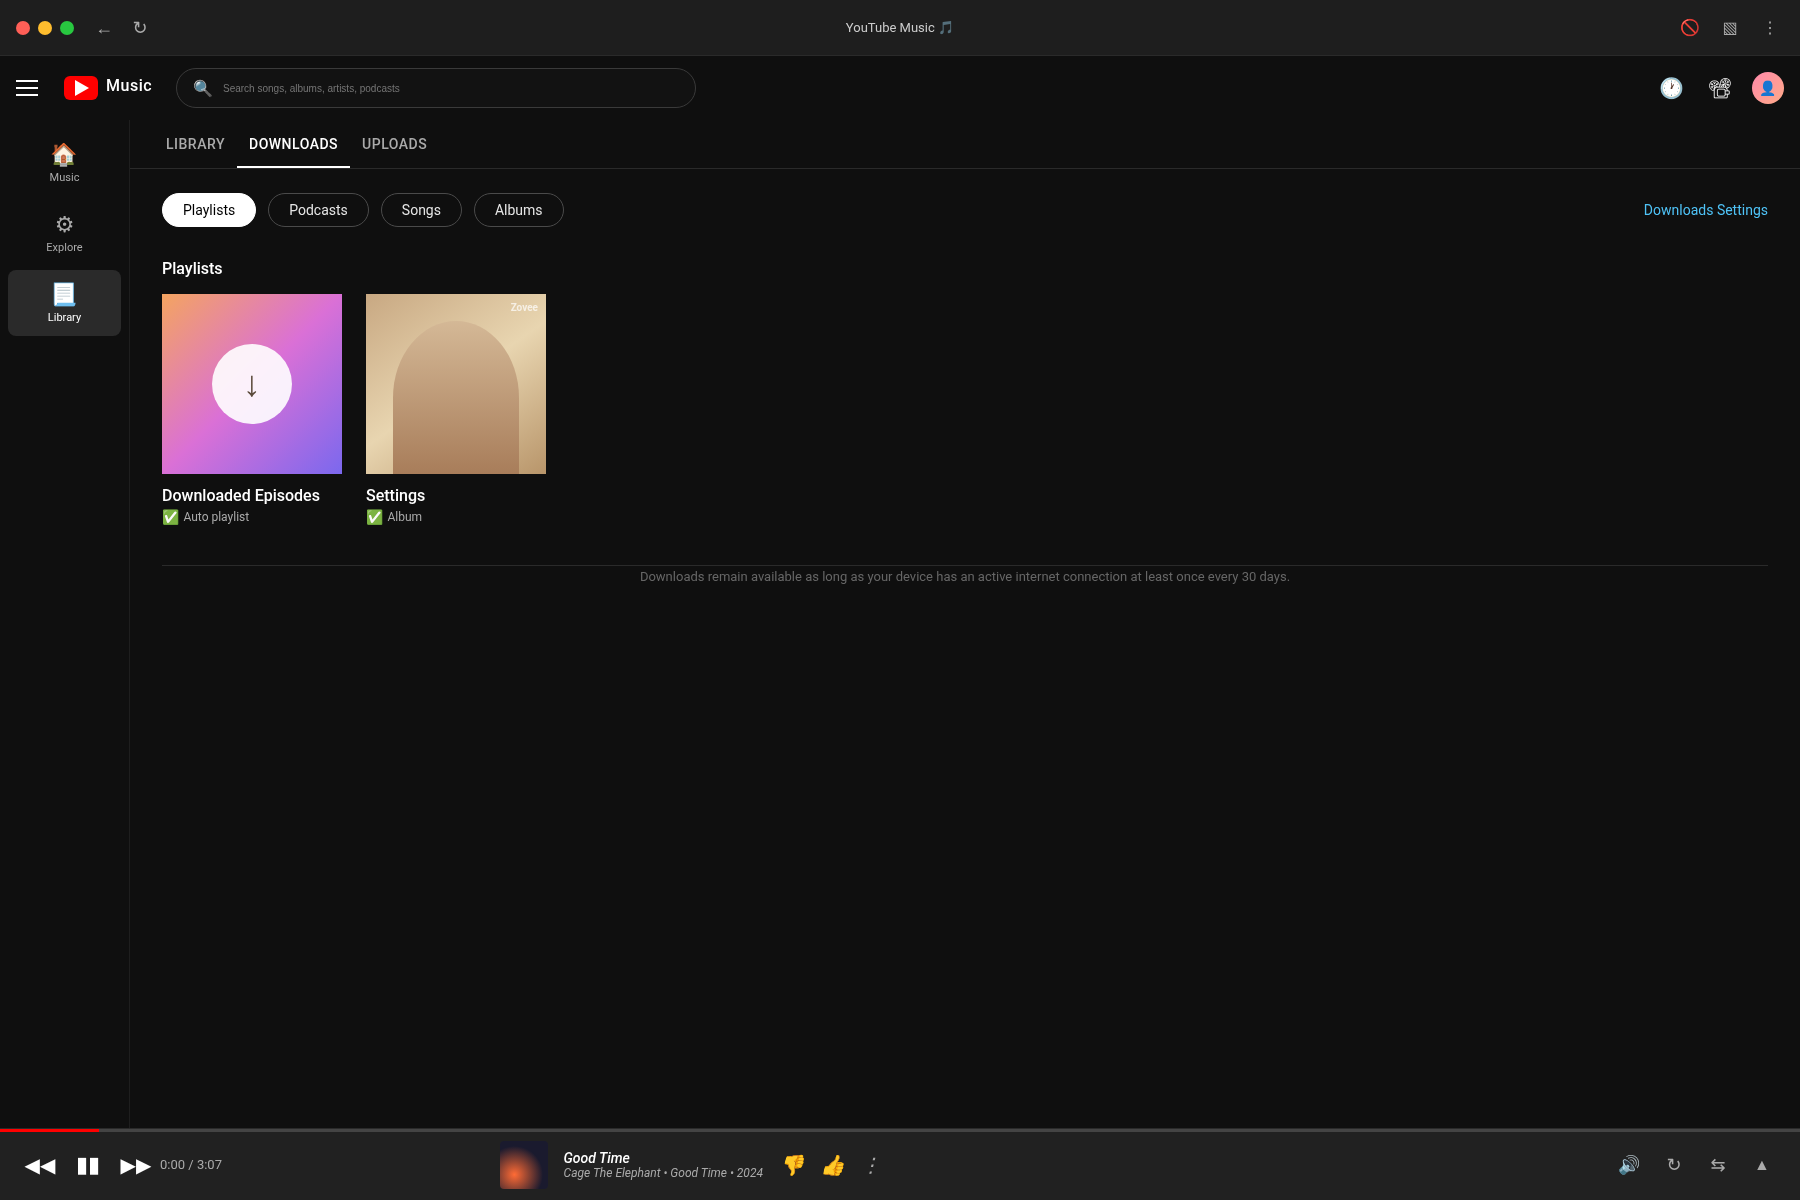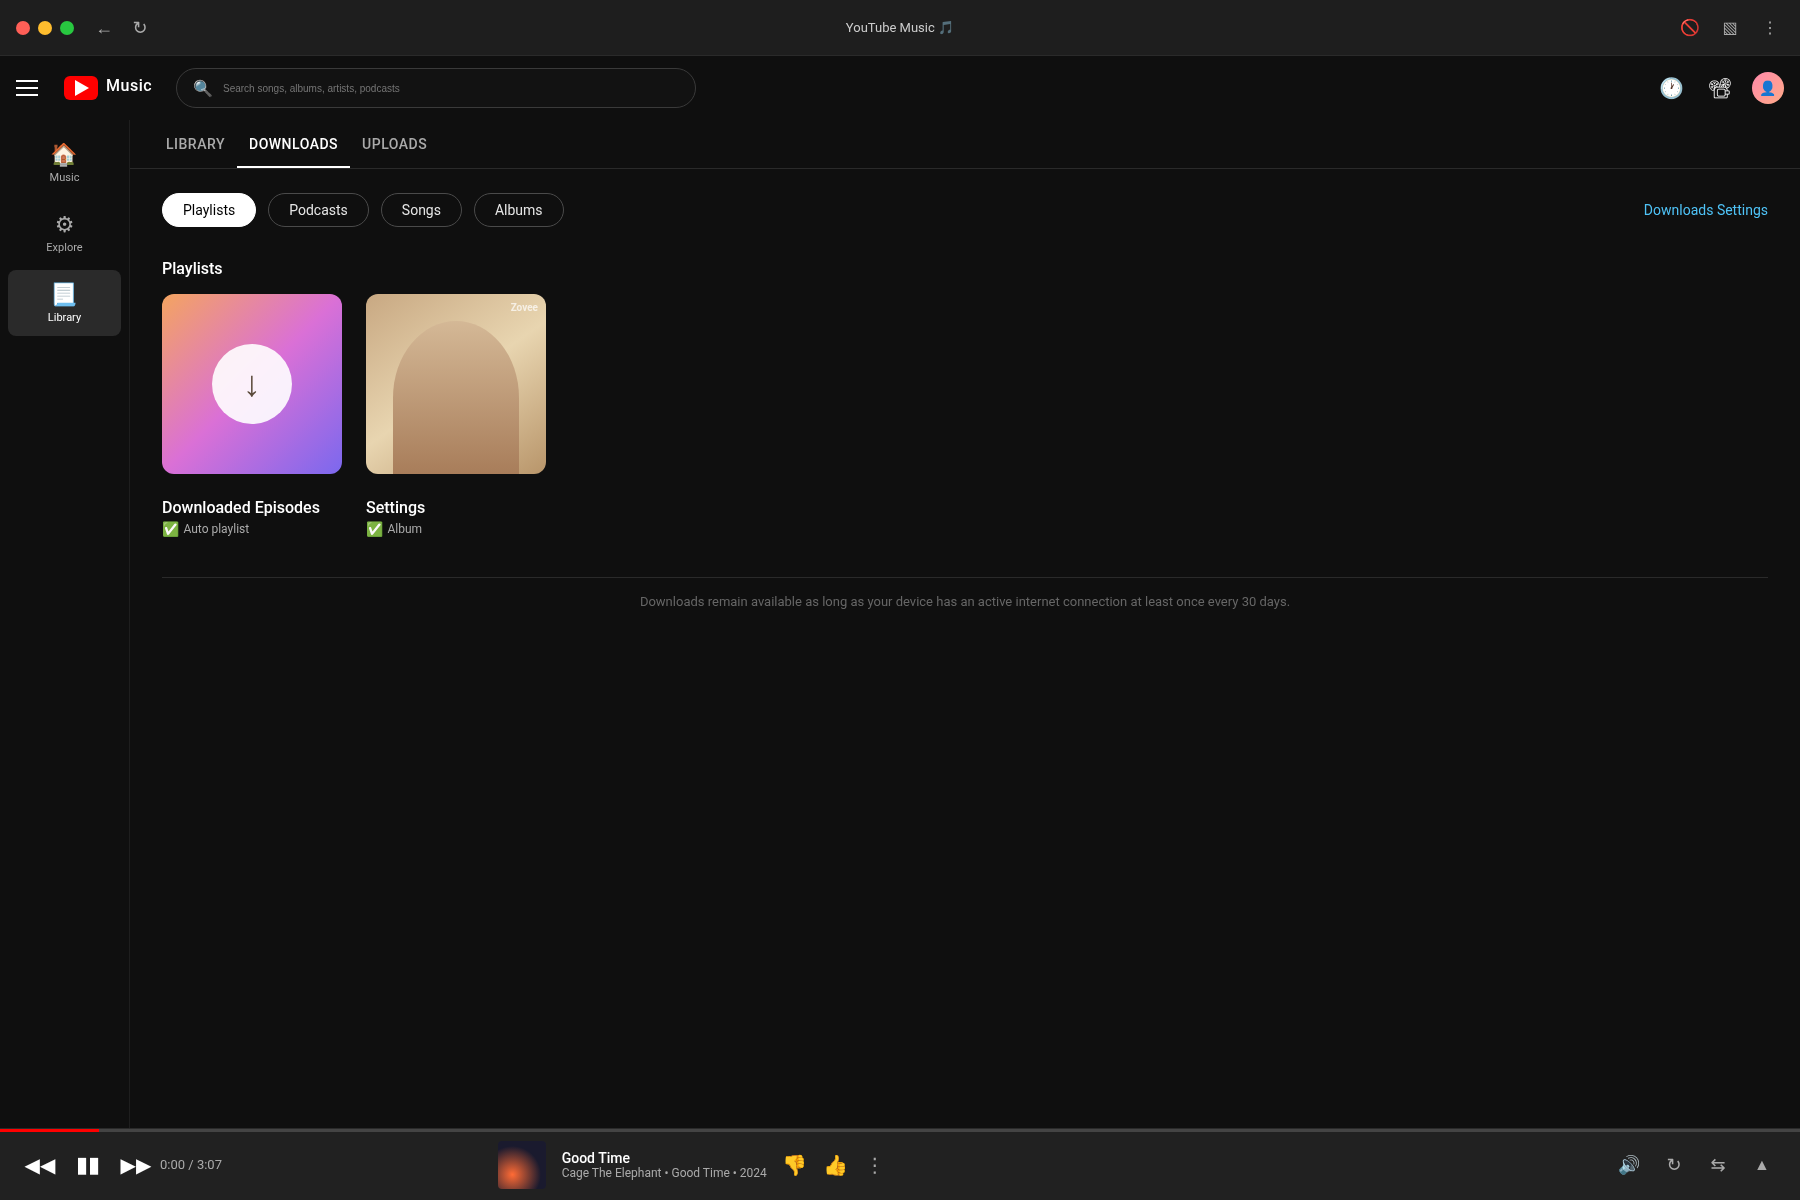--- a/index.html
+++ b/index.html
@@ -353,23 +353,23 @@
     }
 
     .playlist-card {
       width: 180px;
       cursor: pointer;
     }
 
     .playlist-thumb {
       width: 180px;
       height: 180px;
-      border-radius: 12px;
+      border-radius: 0;
       overflow: hidden;
-      margin-bottom: 24px;
+      margin-bottom: 12px;
       position: relative;
     }
 
     .thumb-downloaded-episodes {
       background: linear-gradient(135deg, #f4a460 0%, #da70d6 50%, #7b68ee 100%);
       width: 100%;
       height: 100%;
       display: flex;
       align-items: center;
       justify-content: center;
@@ -438,21 +438,21 @@
       color: #aaa;
       font-size: 14px;
     }
 
     
     .footer-note {
       text-align: center;
       color: #666;
       font-size: 13px;
       margin-top: 40px;
-      padding-top: 16px;
+      padding-top: 3px;
       border-top: 1px solid #2a2a2a;
     }
 
     
     .player-bar {
       height: 72px;
       background: #212121;
       border-top: 1px solid #2a2a2a;
       display: flex;
       align-items: center;
@@ -502,20 +502,21 @@
       margin-left: 8px;
     }
 
     .player-track-info {
       display: flex;
       align-items: center;
       gap: 16px;
       margin-left: auto;
       margin-right: auto;
       transform: translateX(-60px);
+      font-style: italic;
     }
 
     .track-thumb {
       width: 48px;
       height: 48px;
       border-radius: 4px;
       background: linear-gradient(135deg, #1a1a2e, #4a4a6a);
       overflow: hidden;
       position: relative;
     }

